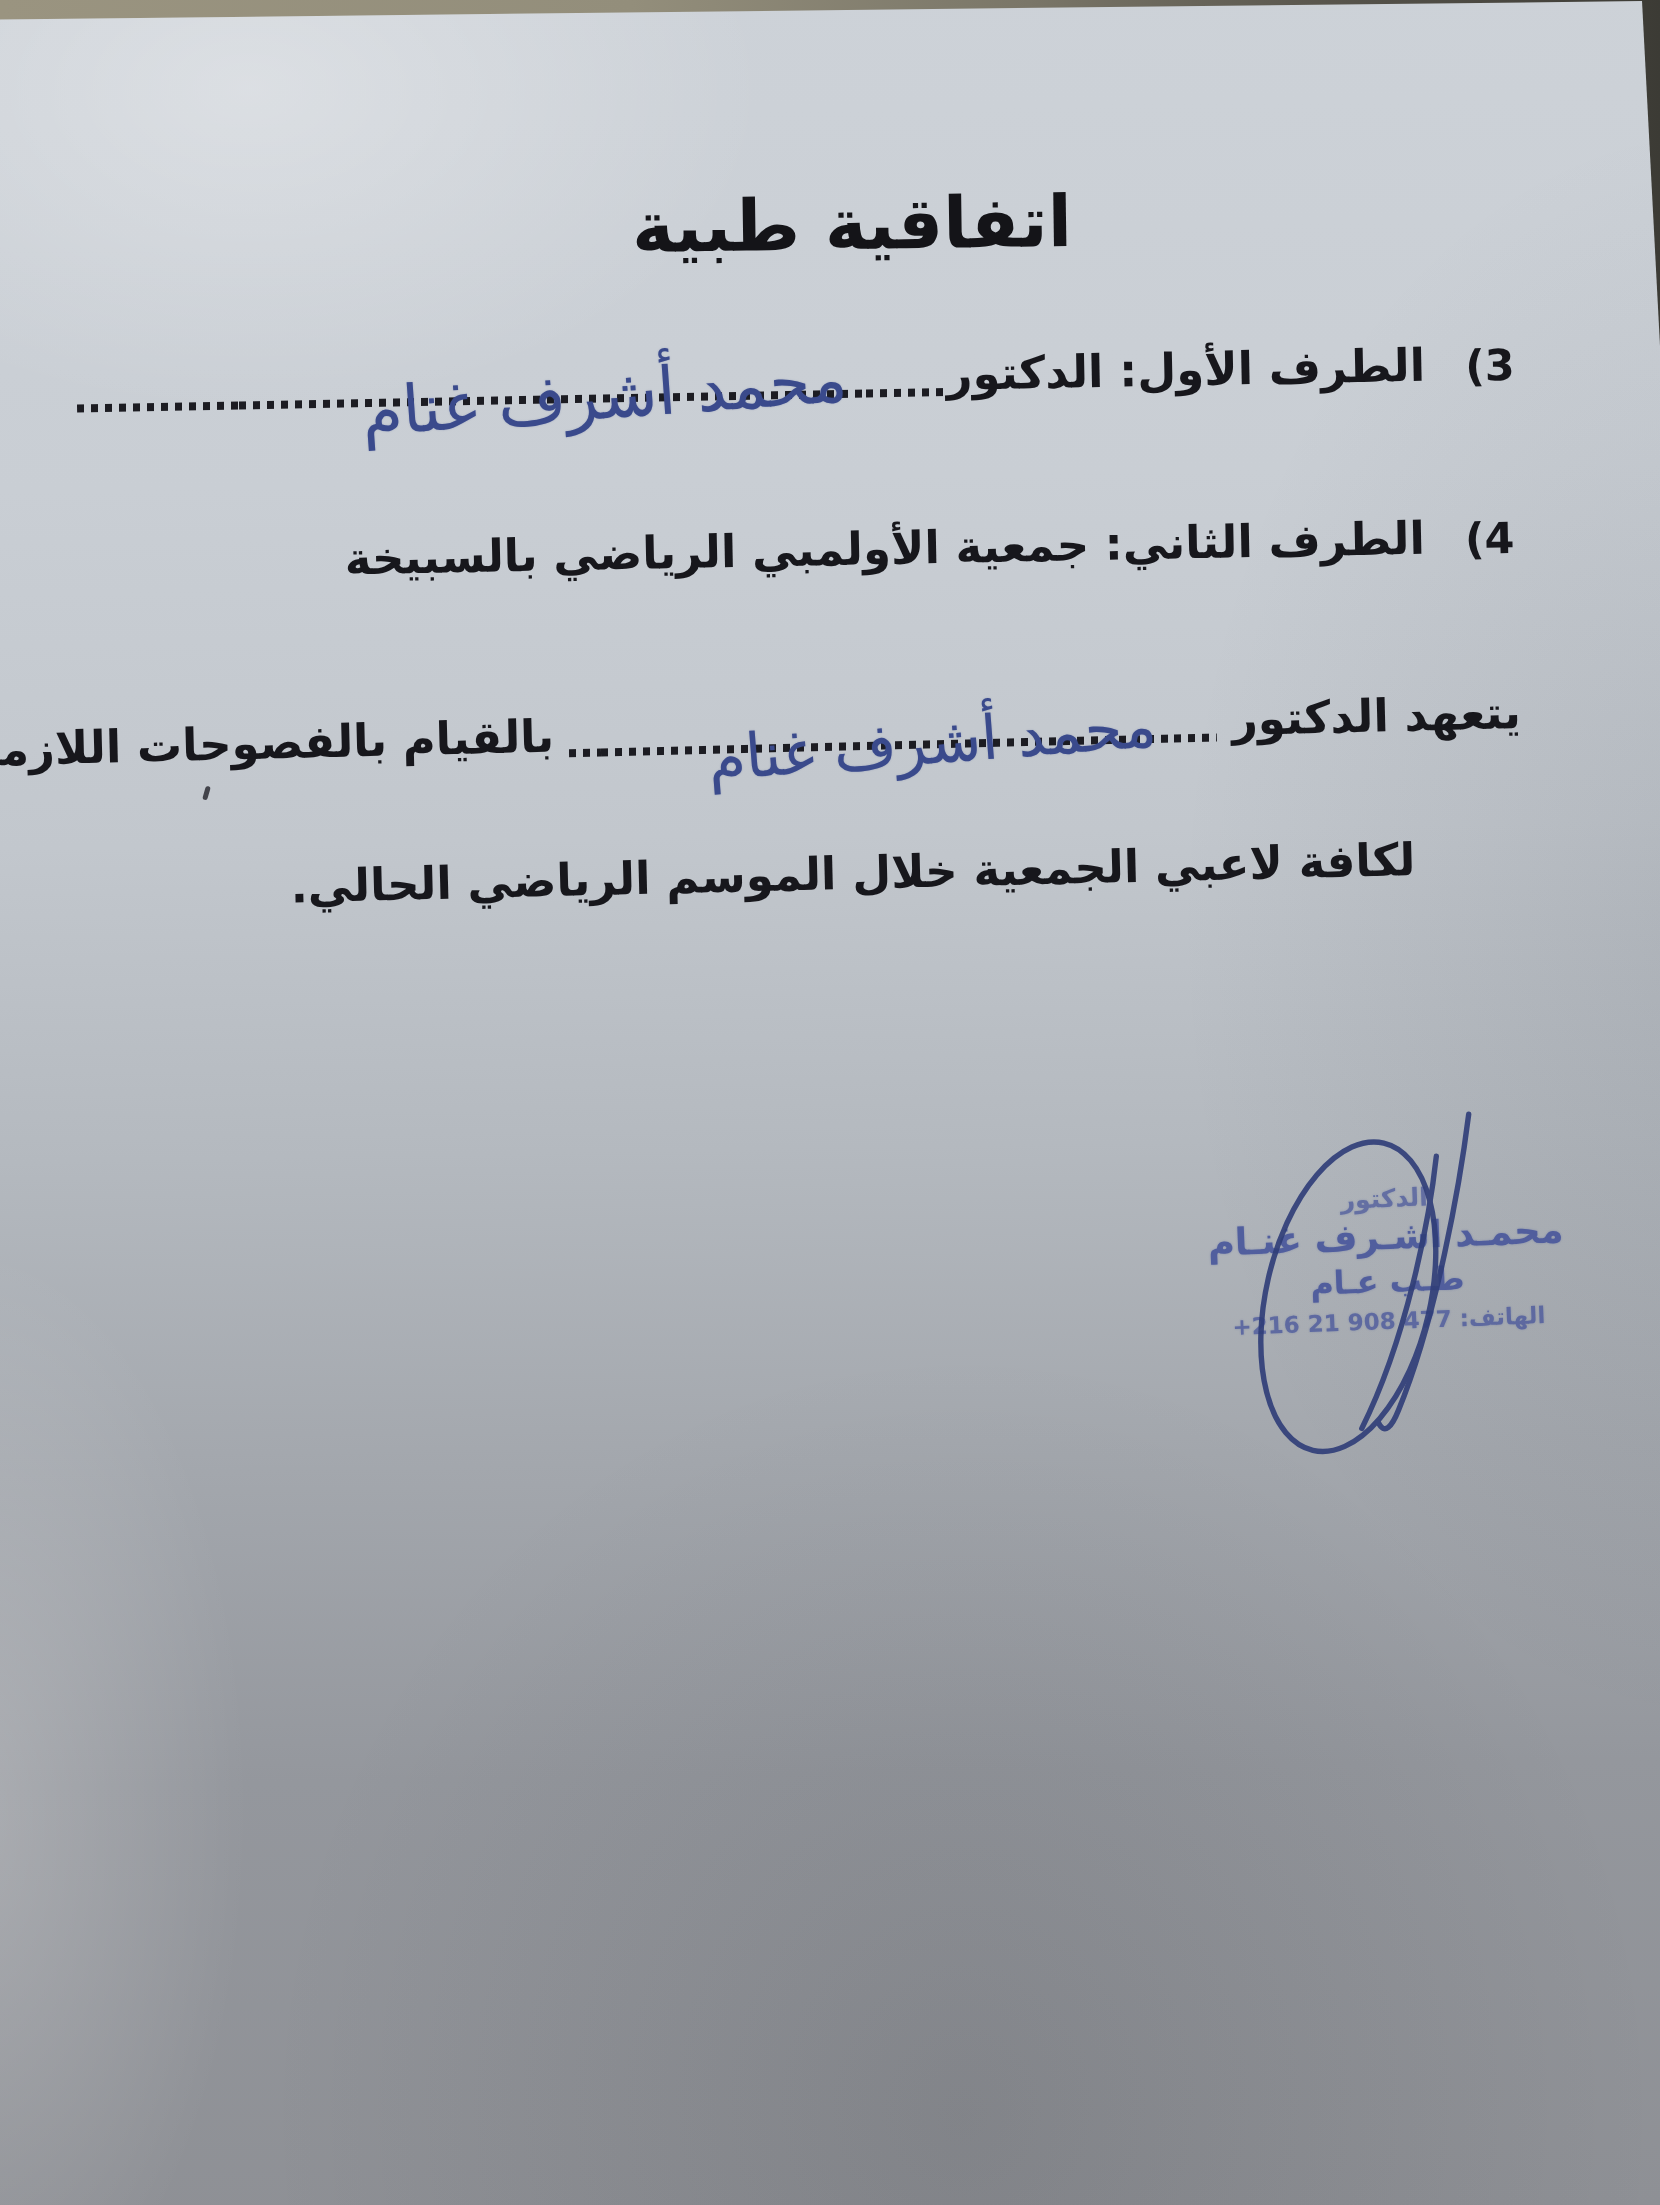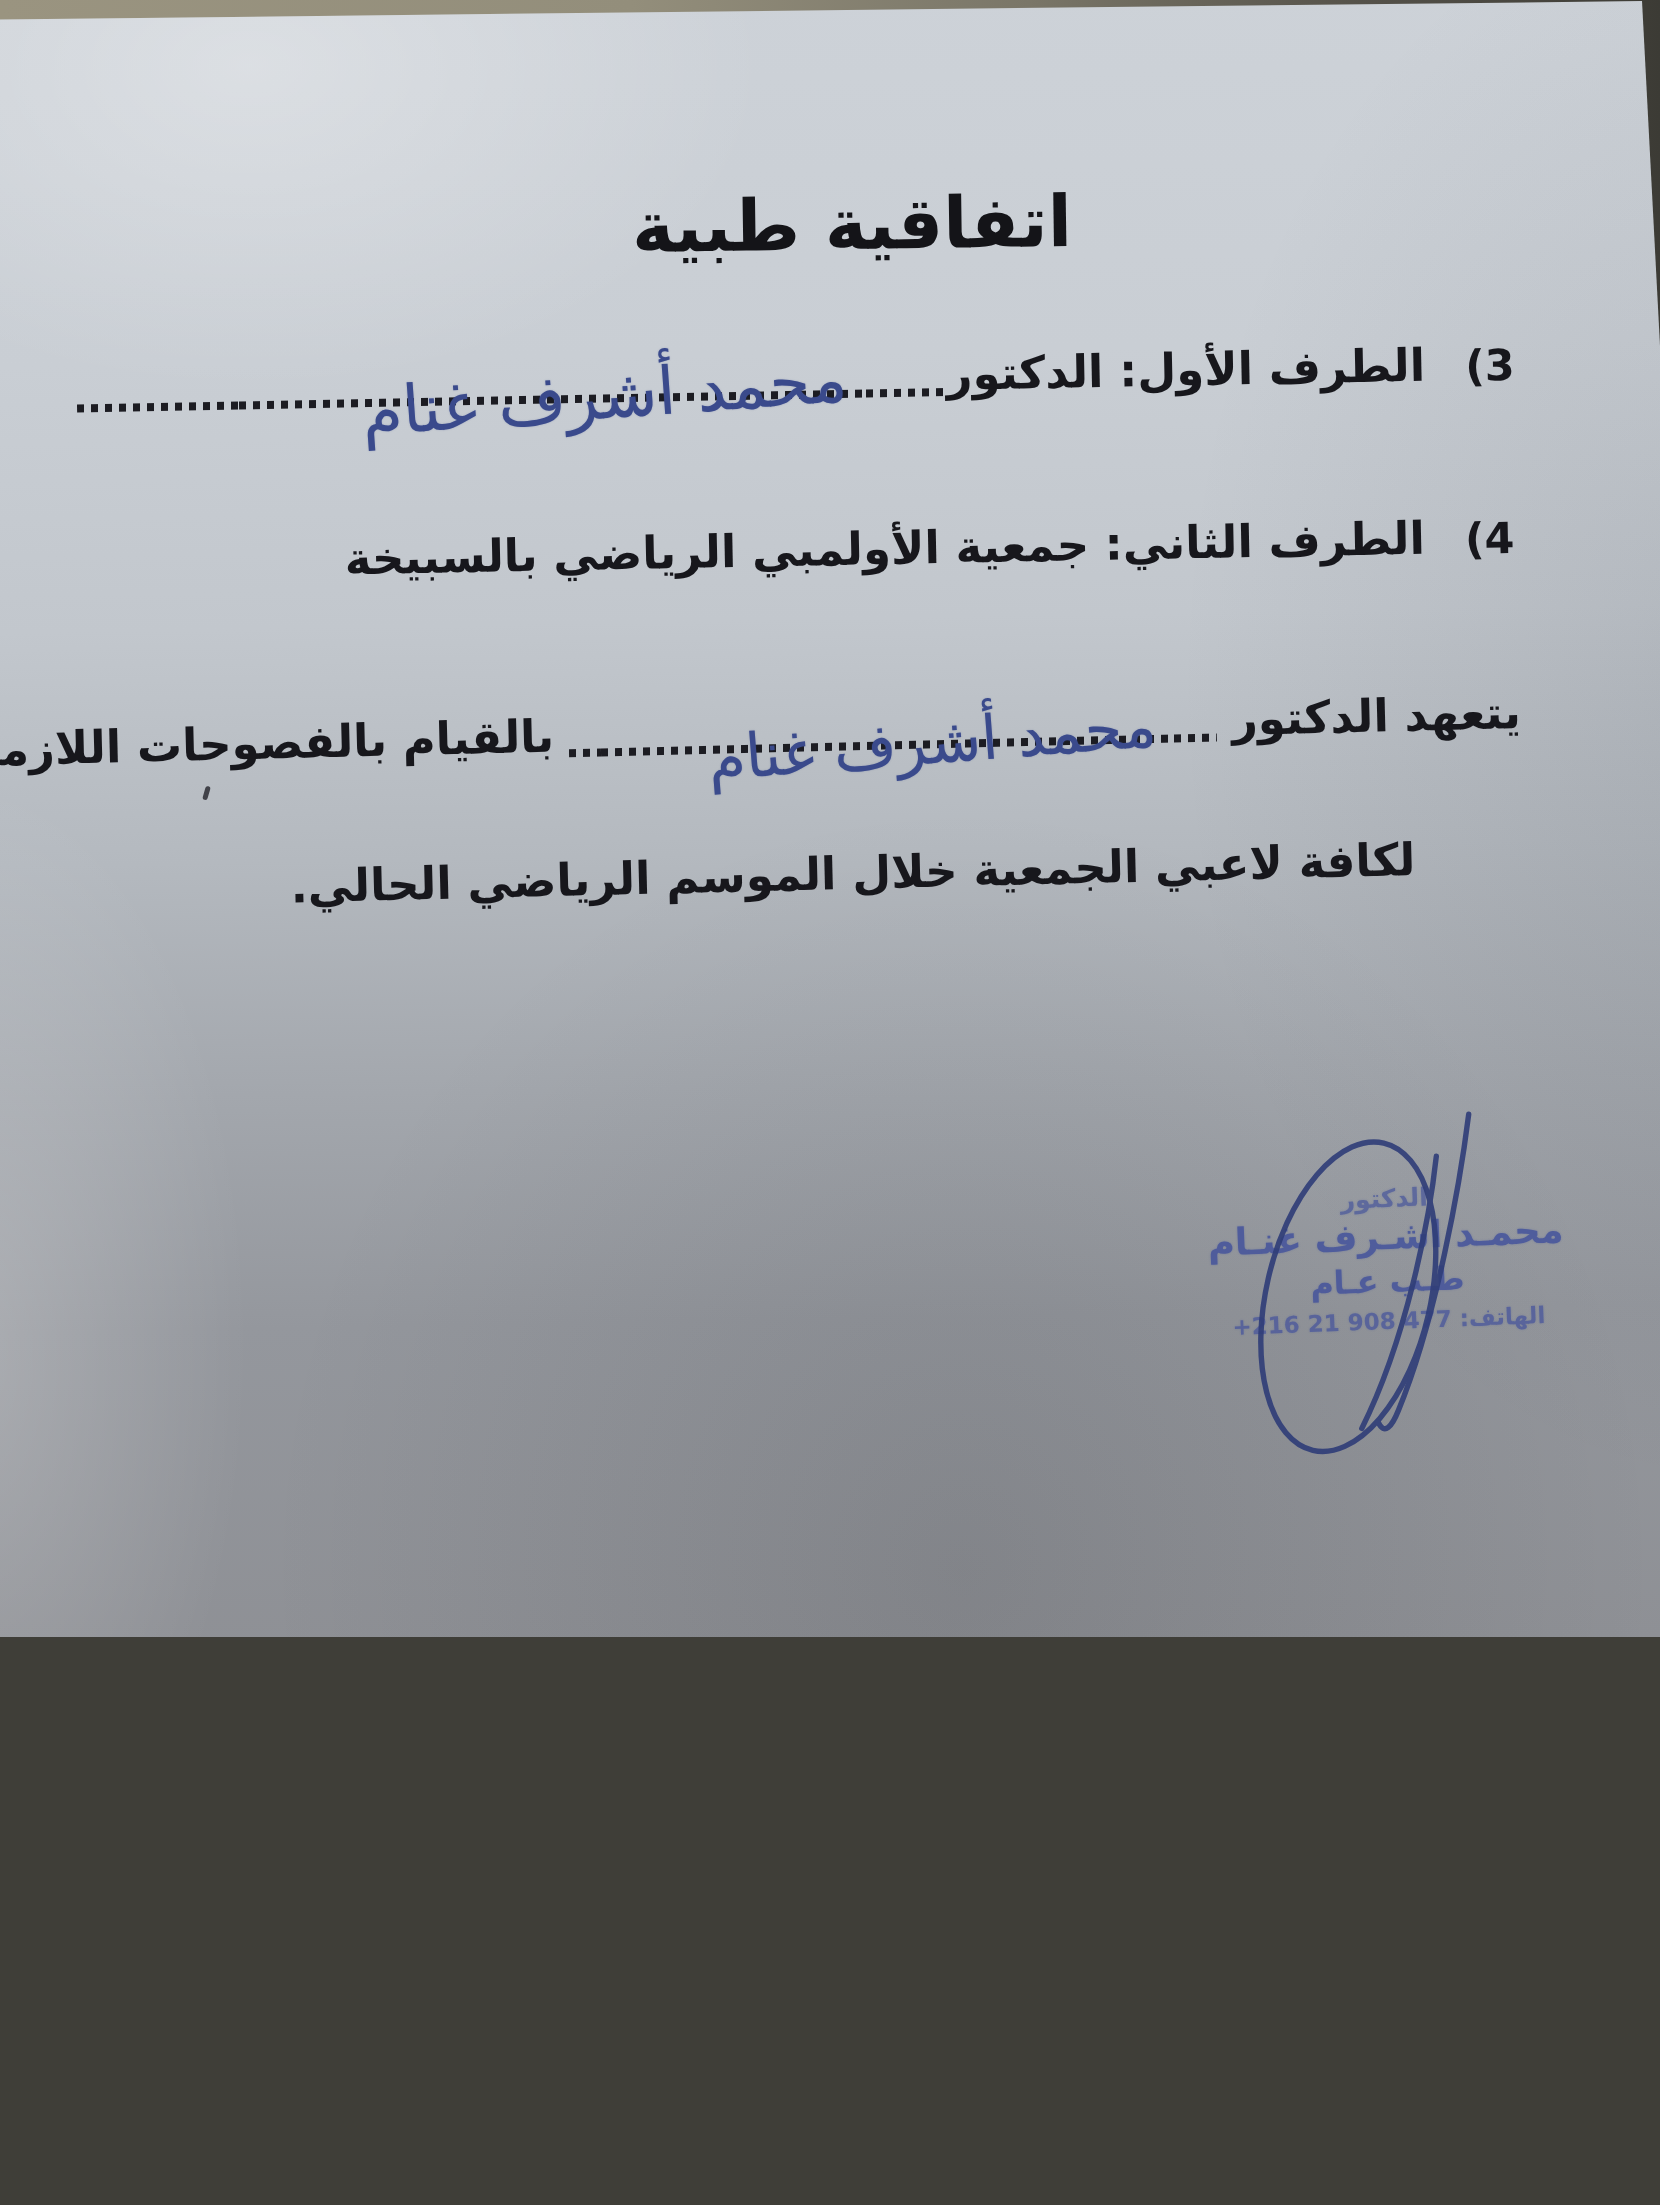--- a/index.html
+++ b/index.html
@@ -1,17 +1,17 @@
 <!DOCTYPE html>
 <html lang="ar" style="font-size:8.6px"><head>
 <meta charset="utf-8">
 <style>
   html,body{margin:0;padding:0;background:#3f3e38;}
   .photo{
-    position:relative;width:1660px;height:1637px;overflow:hidden;
+    position:relative;width:1660px;height:2205px;overflow:hidden;
     font-family:"DejaVu Sans",sans-serif;
     background:linear-gradient(90deg,#9a9480 0%,#938e7b 38%,#7a7668 62%,#55524a 82%,#3c3b35 100%);
   }
   
   .paper{
     position:absolute;inset:0;
     clip-path:polygon(0 19.5px,1642px 1.1px,1660px 346px,1660px 2205px,0 2205px);
     background:
       radial-gradient(865px 541px at 15% 4%, rgba(255,255,255,.30), rgba(255,255,255,0) 60%),
       radial-gradient(513px 1027px at -2% 82%, rgba(255,255,255,.22), rgba(255,255,255,0) 55%),

